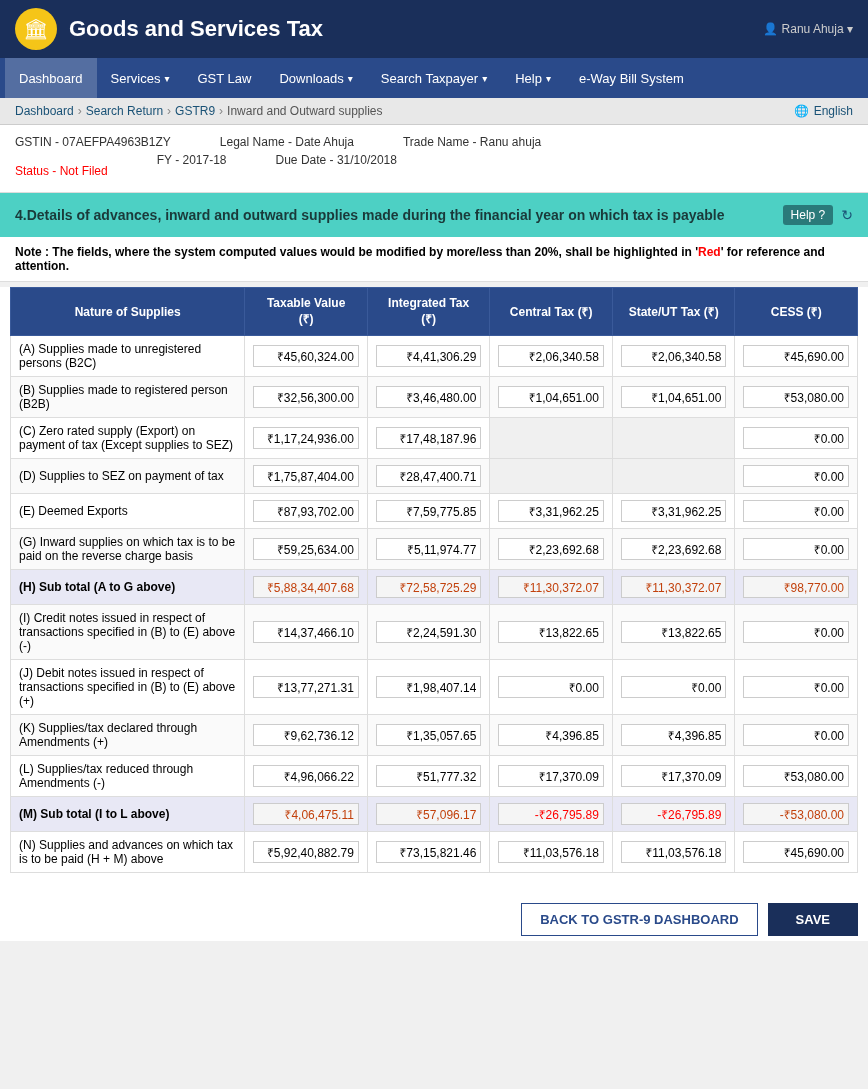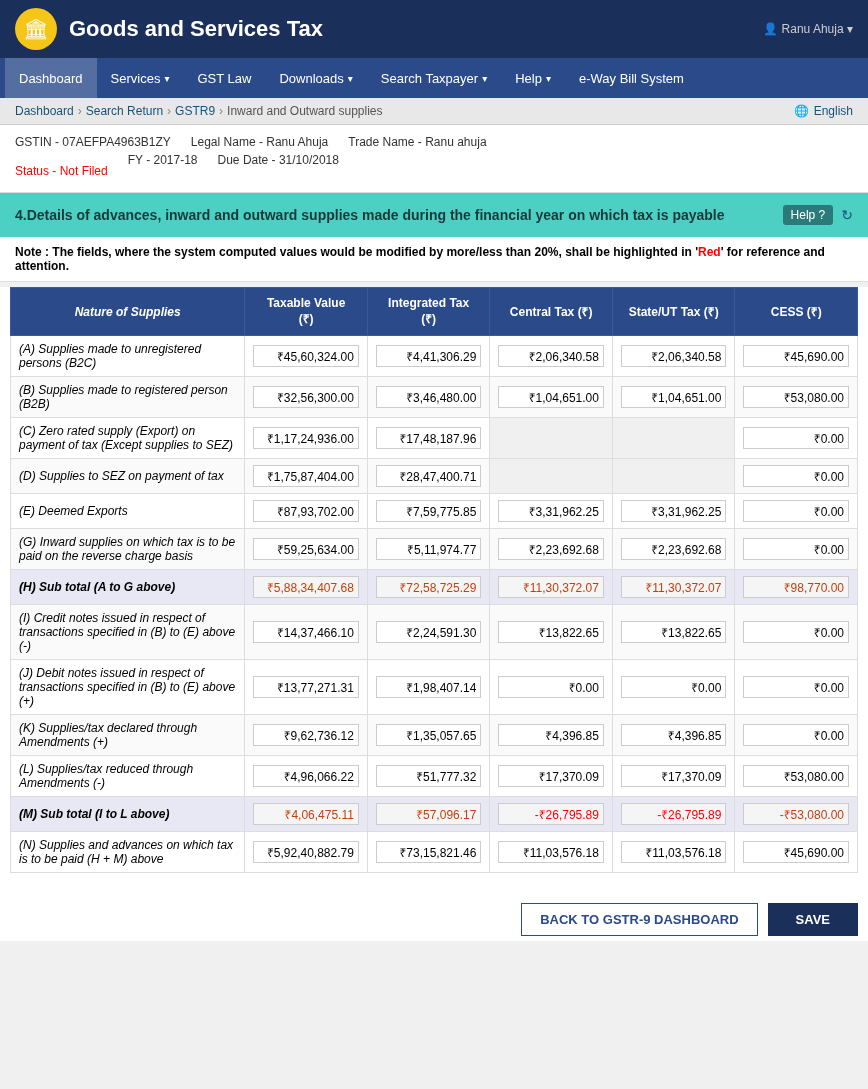--- a/index.html
+++ b/index.html
@@ -63,21 +63,21 @@
     .breadcrumb-sep { color: #888; }
     .breadcrumb-current { color: #555; }
     .lang-selector { font-size: 12px; color: #1a5276; cursor: pointer; display: flex; align-items: center; gap: 4px; }
 
     
     .info-bar {
       background: white;
       padding: 10px 15px;
       border-bottom: 1px solid #ddd;
     }
-    .info-row { display: flex; gap: 20px; margin-bottom: 4px; }
+    .info-row { display: flex; gap: 49px; margin-bottom: 4px; }
     .info-item { font-size: 12px; color: #333; }
     .status-not-filed { color: red; margin-top: 11px; }
 
     
     .section-header {
       background: #4dd0c4;
       padding: 12px 15px;
       margin: 0;
       display: flex;
       justify-content: space-between;
@@ -124,21 +124,21 @@
       text-align: center;
       border: 1px solid #3a5a9a;
       font-size: 12px;
     }
     .supplies-table td {
       padding: 6px 8px;
       border: 1px solid #ddd;
       vertical-align: middle;
     }
     .supplies-table tr:nth-child(even) { background: #fafafa; }
-    .col-nature { width: 220px; font-size: 12px; font-style: italic; }
+    .col-nature { width: 220px; font-size: 12px; }
     .col-value { text-align: right; width: 115px; }
     .col-value input {
       text-align: right;
       width: 100%;
       border: 1px solid #ccc;
       padding: 3px 4px;
       font-size: 12px;
       background: white;
     }
     .col-value input.readonly {
@@ -211,21 +211,21 @@
     <span class="breadcrumb-current">Inward and Outward supplies</span>
   </div>
   <div class="lang-selector">
     🌐 <span>English</span>
   </div>
 </div>
 
 <div class="info-bar">
   <div class="info-row">
     <div class="info-item">GSTIN - 07AEFPA4963B1ZY</div>
-    <div class="info-item">Legal Name - Ranu Ahuja</div>
+    <div class="info-item">Legal Name - Date Ahuja</div>
     <div class="info-item">Trade Name - Ranu ahuja</div>
   </div>
   <div class="info-row">
     <div class="info-item status-not-filed">Status - Not Filed</div>
     <div class="info-item">FY - 2017-18</div>
     <div class="info-item">Due Date - 31/10/2018</div>
   </div>
 </div>
 
 <div class="section-header">

